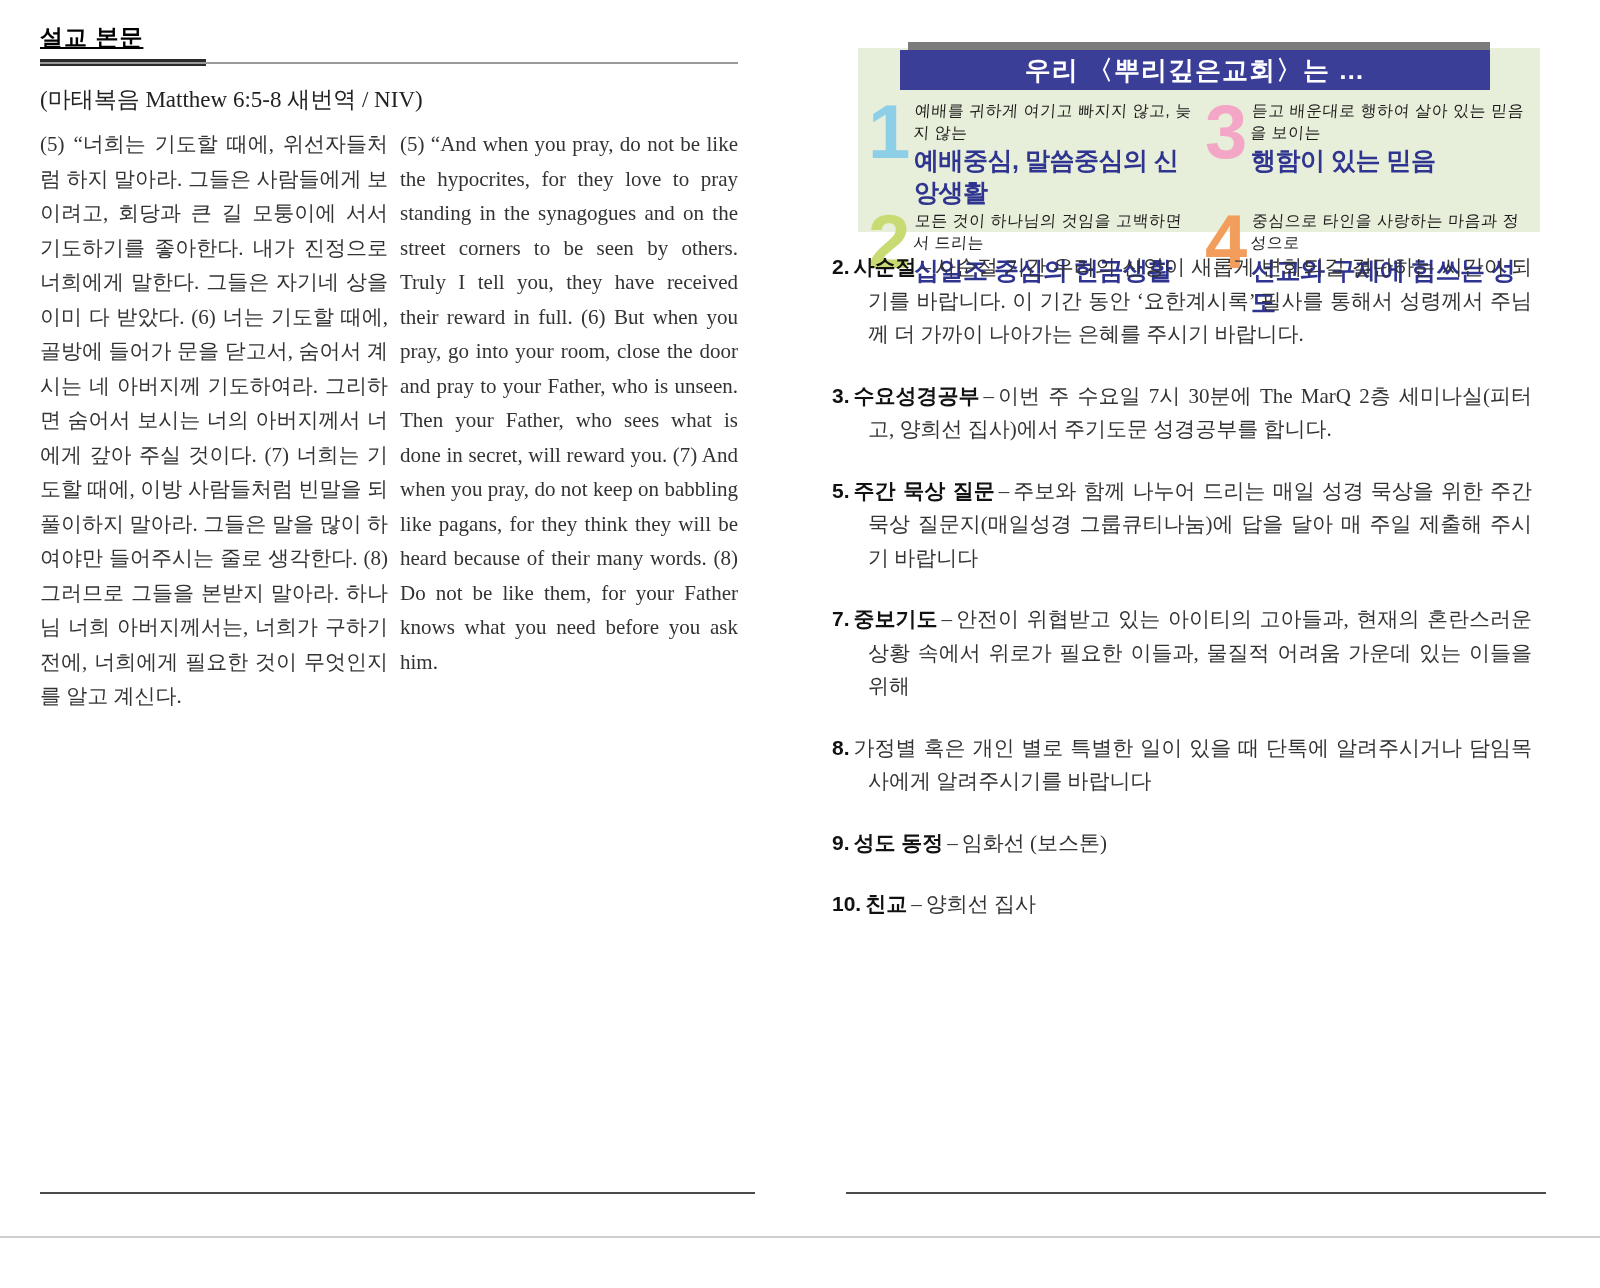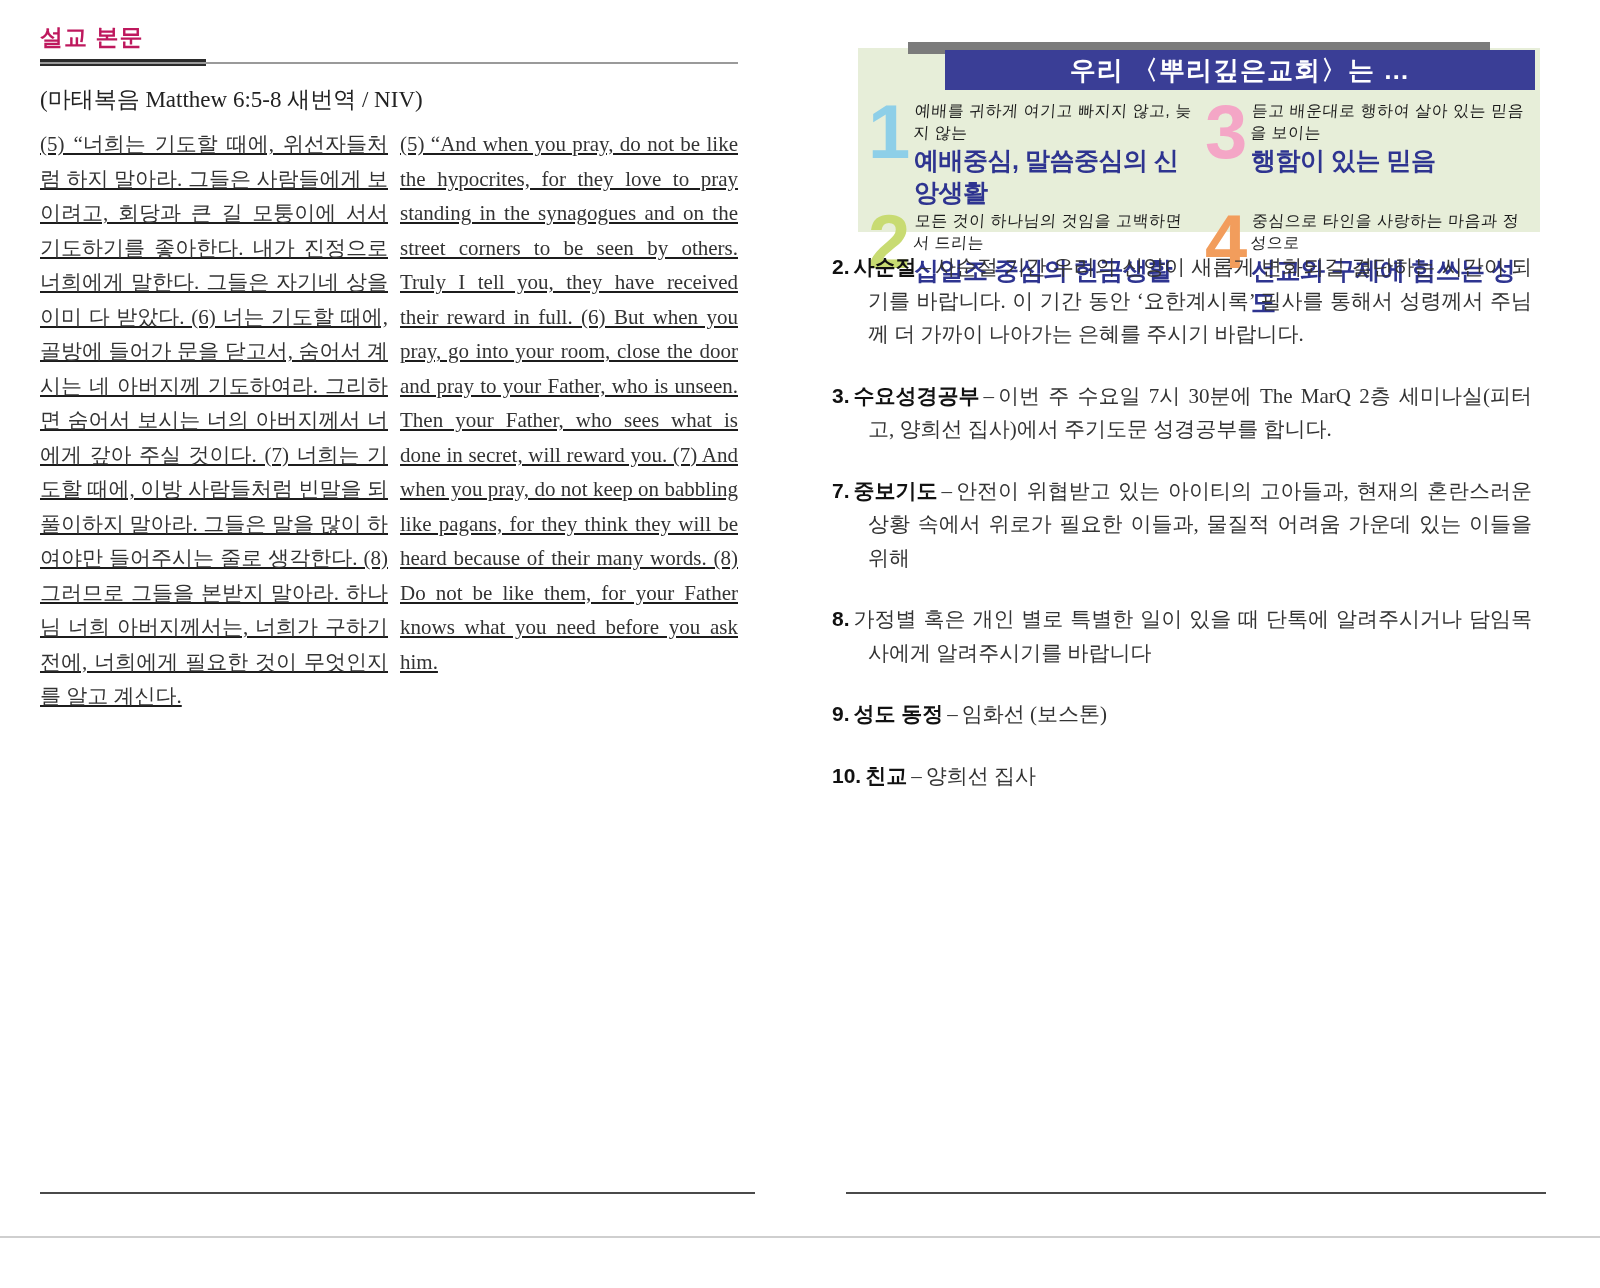--- a/index.html
+++ b/index.html
@@ -2,35 +2,35 @@
 <html><head>
 <meta charset="utf-8">
 <style>
   html,body{margin:0;padding:0;background:#fff;}
   .canvas{position:relative;width:1600px;height:1288px;background:#ffffff;overflow:hidden;
           font-family:"Liberation Serif","DejaVu Serif",serif;color:#1c1c1c;}
 
   
   .page-left{position:absolute;left:40px;top:22px;width:698px;}
   .sermon-title{font-family:"Liberation Sans","DejaVu Sans",sans-serif;font-weight:bold;
-                font-size:23px;letter-spacing:1px;color:#be185d;}
+                font-size:23px;letter-spacing:1px;color:#000000;text-decoration:underline;}
   .title-rule{position:relative;height:8px;margin-top:6px;}
   .title-rule .thick{position:absolute;left:0;top:0;width:166px;height:7px;background:#2b2b2b;}
   .title-rule .thin{position:absolute;left:0;top:3px;width:698px;height:2px;background:#9a9a9a;}
   .scripture-ref{margin-top:17px;font-size:23px;color:#222;}
-  .columns{display:flex;margin-top:12px;text-decoration:underline;}
+  .columns{display:flex;margin-top:12px;}
   .col-kor{width:348px;margin-right:12px;}
   .col-eng{width:338px;}
   .body-text{font-size:21px;line-height:34.5px;text-align:justify;color:#333;}
 
   
   .banner{position:absolute;left:858px;top:48px;width:682px;height:184px;background:#e7eed9;}
   .banner-strip{position:absolute;left:50px;top:-6px;width:582px;height:12px;background:#7b7b7b;}
   .banner-bar{position:absolute;left:42px;top:2px;width:590px;height:40px;background:#3a3e96;
-              display:flex;align-items:center;justify-content:center;margin-left:45px;}
+              display:flex;align-items:center;justify-content:center;}
   .banner-bar span{color:#ffffff;font-family:"Liberation Sans","DejaVu Sans",sans-serif;
                    font-weight:bold;font-size:26px;letter-spacing:1px;}
   .banner-grid{position:absolute;left:10px;top:52px;width:664px;height:128px;
                display:grid;grid-template-columns:1fr 1fr;grid-template-rows:1fr 1fr;
                column-gap:10px;row-gap:2px;}
   .pillar{display:flex;align-items:flex-start;}
   .pillar .big-num{font-family:"Liberation Sans","DejaVu Sans",sans-serif;font-weight:bold;
                    font-size:76px;line-height:60px;width:46px;flex:none;margin-top:2px;}
   .pillar .lines{padding-top:0;}
   .pillar .tagline{font-family:"Liberation Sans","DejaVu Sans",sans-serif;font-size:16px;
@@ -113,20 +113,21 @@
   </div>
 
   <div class="news">
 
 
     <div class="news-item"><span class="num">2.</span><span class="item-title">사순절</span><span class="sep">–</span><span>사순절 기간 우리의 신앙이 새롭게 변화되길 결단하는 시간이 되기를 바랍니다. 이 기간 동안 ‘요한계시록’ 필사를 통해서 성령께서 주님께 더 가까이 나아가는 은혜를 주시기 바랍니다.</span></div>
 
     <div class="news-item"><span class="num">3.</span><span class="item-title">수요성경공부</span><span class="sep">–</span><span>이번 주 수요일 7시 30분에 The  MarQ  2층 세미나실(피터고, 양희선 집사)에서 주기도문 성경공부를 합니다.</span></div>
 
 
+    <div class="news-item"><span class="num">5.</span><span class="item-title">주간 묵상 질문</span><span class="sep">–</span><span>주보와 함께 나누어 드리는 매일 성경 묵상을 위한 주간 묵상 질문지(매일성경 그룹큐티나눔)에 답을 달아 매 주일 제출해 주시기 바랍니다</span></div>
 
 
     <div class="news-item"><span class="num">7.</span><span class="item-title">중보기도</span><span class="sep">–</span><span>안전이 위협받고 있는 아이티의 고아들과, 현재의 혼란스러운 상황 속에서 위로가 필요한 이들과, 물질적 어려움 가운데 있는 이들을 위해</span></div>
 
     <div class="news-item"><span class="num">8.</span><span class="item-title"></span><span>가정별 혹은 개인 별로 특별한 일이 있을 때 단톡에 알려주시거나 담임목사에게 알려주시기를 바랍니다</span></div>
 
     <div class="news-item"><span class="num">9.</span><span class="item-title">성도 동정</span><span class="sep">–</span><span>임화선 (보스톤)</span></div>
 
     <div class="news-item"><span class="num">10.</span><span class="item-title">친교</span><span class="sep">–</span><span>양희선 집사</span></div>
 

